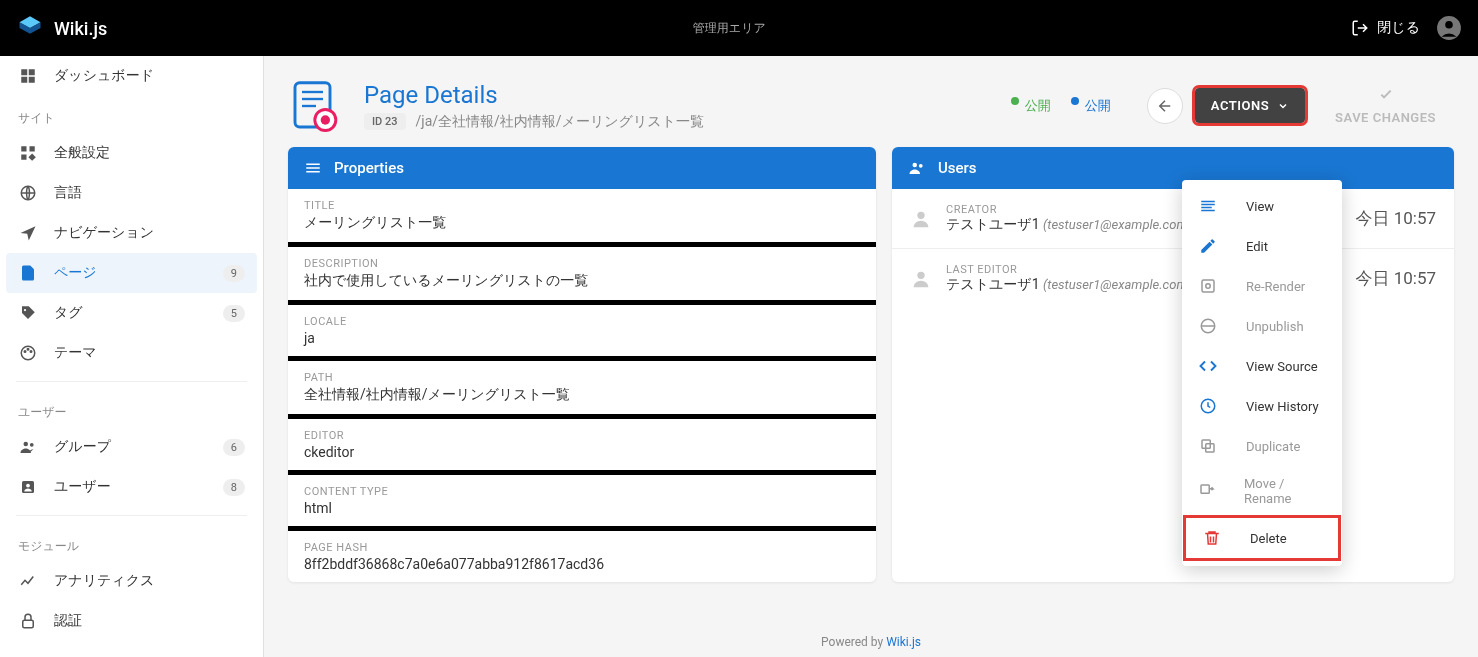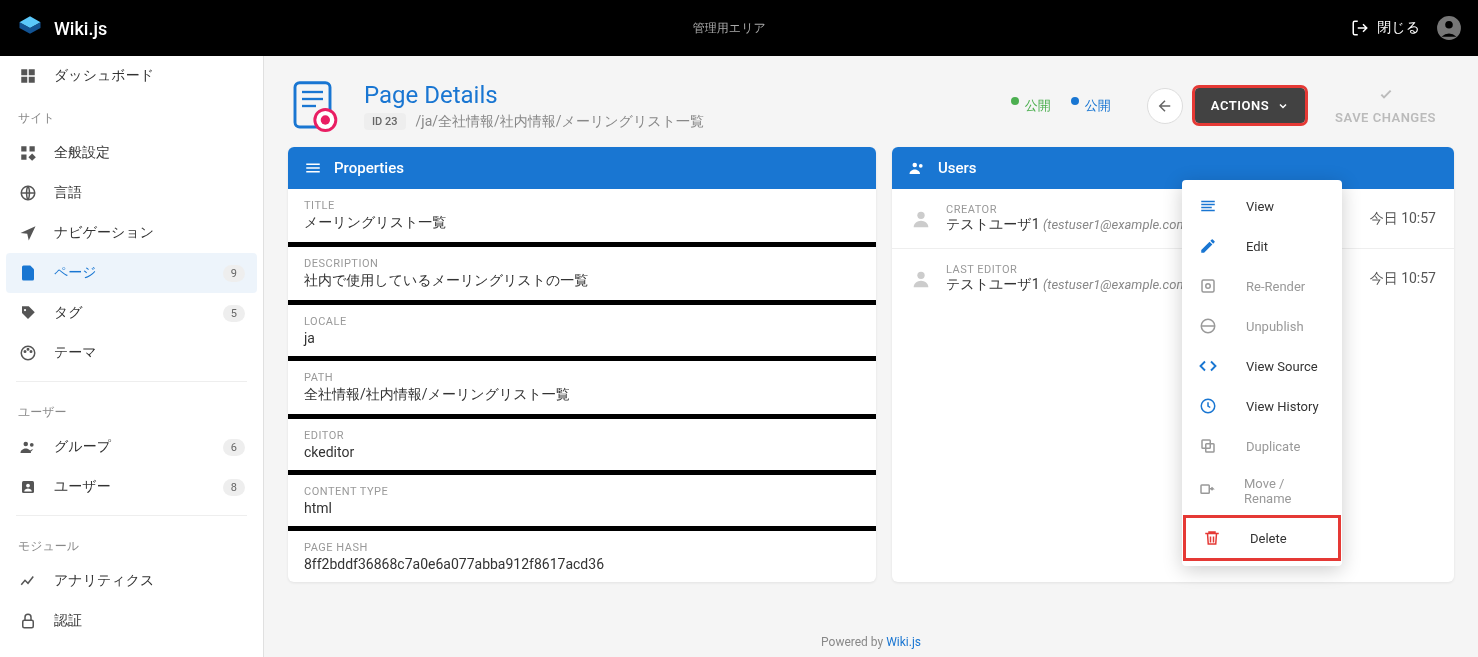--- a/index.html
+++ b/index.html
@@ -47,21 +47,21 @@
 .prop-row:last-child { border-bottom: none; }
 .prop-label { font-size: 11px; color: #999; letter-spacing: 0.5px; text-transform: uppercase; }
 .prop-value { font-size: 14px; color: #333; margin-top: 2px; }
 .user-row { display: flex; align-items: center; padding: 14px 18px; border-bottom: 1px solid #eee; gap: 14px; }
 .user-row:last-child { border-bottom: none; }
 .user-avatar { width: 22px; height: 22px; color: #ccc; }
 .user-info { flex: 1; }
 .user-label { font-size: 11px; color: #999; letter-spacing: 0.5px; text-transform: uppercase; }
 .user-name { font-size: 14px; color: #333; }
 .user-email { color: #888; font-style: italic; font-size: 13px; }
-.user-time { font-size: 14px; color: #555; }
+.user-time { font-size: 17px; color: #555; }
 
 .actions-menu { position: absolute; top: 124px; right: 136px; width: 160px; background: #fff; border-radius: 4px; box-shadow: 0 4px 20px rgba(0,0,0,0.2); padding: 6px 0; z-index: 100; }
 .menu-item { display: flex; align-items: center; gap: 28px; padding: 10px 16px; font-size: 13px; color: #333; cursor: pointer; }
 .menu-item .mi-icon { width: 20px; height: 20px; display: flex; align-items: center; justify-content: center; }
 .menu-item.muted { color: #999; }
 .menu-item.muted .mi-icon { color: #999; }
 .menu-item.danger .mi-icon { color: #e53935; }
 
 .footer { position: absolute; bottom: 0; left: 264px; right: 0; text-align: center; font-size: 12px; color: #888; padding: 8px; background: #f5f5f5; }
 .footer a { color: #1976d2; text-decoration: none; }

